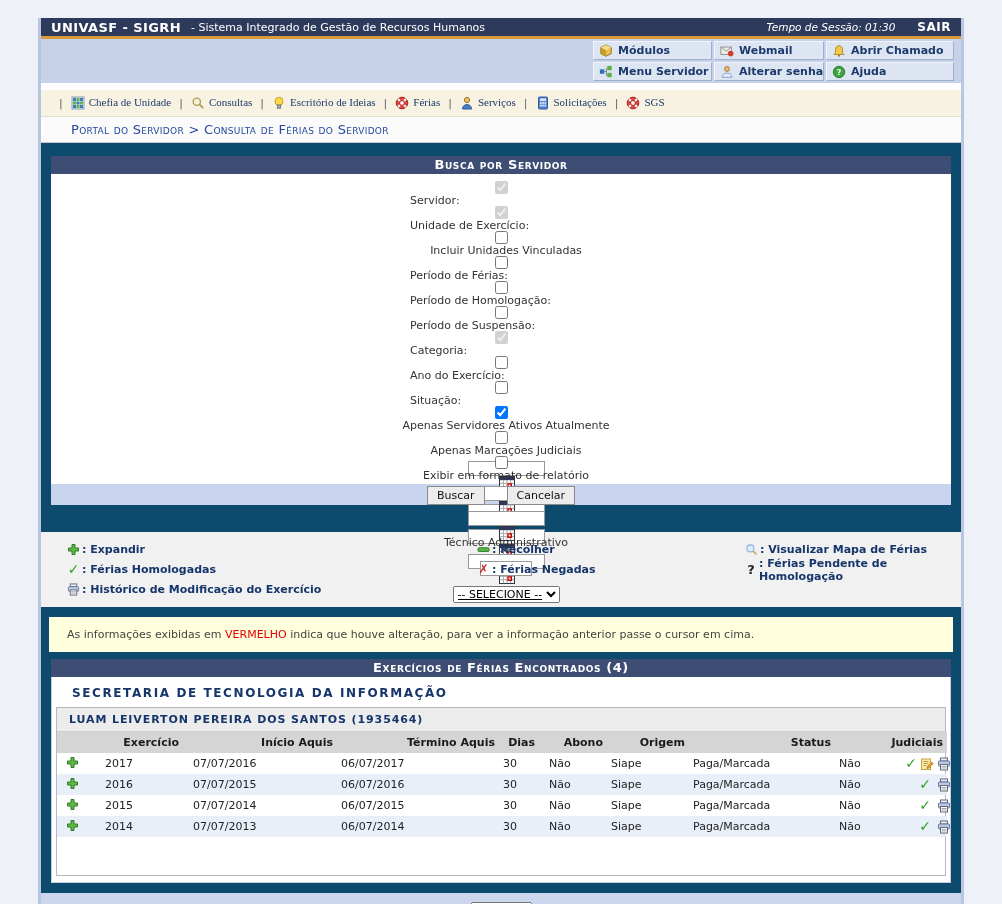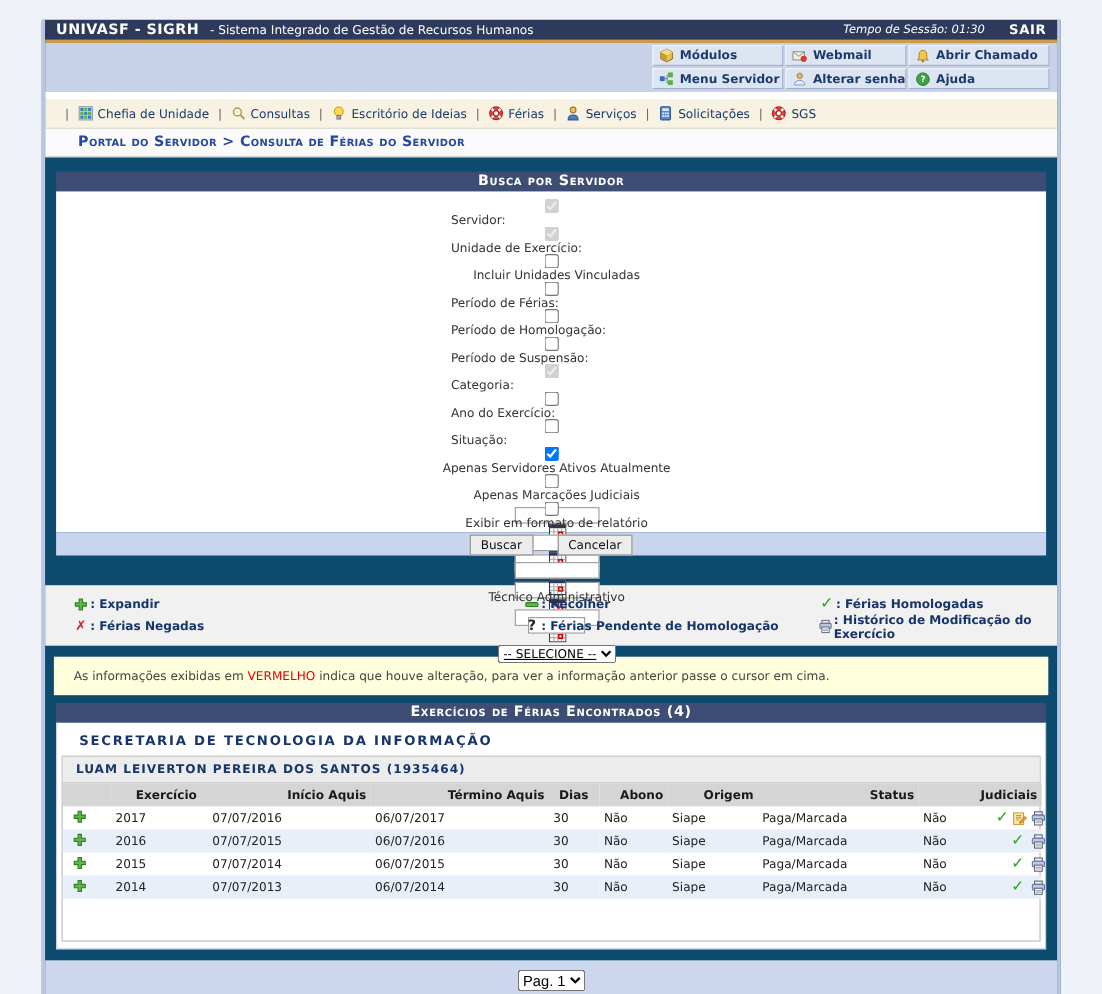--- a/index.html
+++ b/index.html
@@ -18,26 +18,26 @@
   
   .quickbar{height:44px;background:#c7d2e8;display:flex;justify-content:flex-end;align-items:center;padding:0 7px;}
   .btn-grid{display:grid;grid-template-columns:119px 110px 128px;grid-auto-rows:19px;gap:2px;}
   .qbtn{background:#dde4f2;border:1px solid #f0f4fb;border-right-color:#9fb0cf;border-bottom-color:#9fb0cf;display:flex;align-items:center;gap:5px;padding:0 5px;color:#1d3a6d;font-weight:bold;font-size:11px;cursor:pointer;white-space:nowrap;}
   .qicon,.micon,.licon,.cal-btn{display:inline-flex;align-items:center;justify-content:center;}
   .qicon svg{width:14px;height:14px;}
   .gap6{height:7px;background:#fff;}
 
   
   .menubar{height:27px;background:#f7f2e1;display:flex;align-items:center;padding:0 10px;color:#1d3a6d;font-size:11px;border-bottom:1px solid #e6dfc6;}
-  .menu-item{display:flex;align-items:center;gap:4px;cursor:pointer;white-space:nowrap;}
+  .menu-item{display:flex;gap:4px;cursor:pointer;white-space:nowrap;font-family:Liberation Serif, serif;}
   .menu-sep{color:#666;margin:0 8px;}
   .micon svg{width:14px;height:14px;}
 
   
-  .breadcrumb{height:26px;background:#fbfbfb;display:flex;align-items:center;padding-left:30px;border-bottom:1px solid #c9c9c9;color:#24479f;font-weight:bold;font-size:13px;font-variant:small-caps;letter-spacing:.3px;}
+  .breadcrumb{height:26px;background:#fbfbfb;display:flex;align-items:center;padding-left:30px;border-bottom:1px solid #c9c9c9;color:#24479f;font-weight:normal;font-size:13px;font-variant:small-caps;letter-spacing:.3px;}
 
   
   .form-panel{margin:13px 10px 0 10px;}
   .panel-title{height:18px;background:#3d4d74;color:#fff;text-align:center;font-weight:bold;font-variant:small-caps;font-size:13px;line-height:18px;letter-spacing:.6px;}
   .form-body{background:#fff;padding:7px 0 3px 10px;}
   .form-row{display:flex;align-items:center;height:25px;flex-direction:column;}
   .form-row input[type=checkbox]{margin:0 10px 0 0;width:13px;height:13px;}
   .flabel{color:#333;width:192px;flex:0 0 192px;}
   .flabel.wide{width:auto;flex:0 1 auto;}
   .date-input{width:77px;height:17px;border:1px solid #999;padding:0 2px;font-size:11px;font-family:inherit;}
@@ -394,20 +394,29 @@
         </span>
       <span>: Expandir</span>
     </span>
     <span class="legend-item">
       <span class="licon">
           <svg viewBox="0 0 13 13">
             <rect x="1" y="4.8" width="11" height="3.6" rx="1" fill="#5cb849" stroke="#2f7d22"></rect>
           </svg>
         </span>
       <span>: Recolher</span>
+    </span>
+    <span class="legend-item">
+      <span class="licon">
+          <svg viewBox="0 0 14 14">
+            <circle cx="5.8" cy="5.8" r="3.8" fill="#dceefc" stroke="#8fb3d8" stroke-width="1.2"></circle>
+            <path d="M8.8 8.8l3.5 3.5" stroke="#caa96a" stroke-width="1.8"></path>
+          </svg>
+        </span>
+      <span>: Visualizar Mapa de Férias</span>
     </span>
     <span class="legend-item">
       <span class="licon glyph-check">✓</span>
       <span>: Férias Homologadas</span>
     </span>
     <span class="legend-item">
       <span class="licon glyph-x">✗</span>
       <span>: Férias Negadas</span>
     </span>
     <span class="legend-item">

